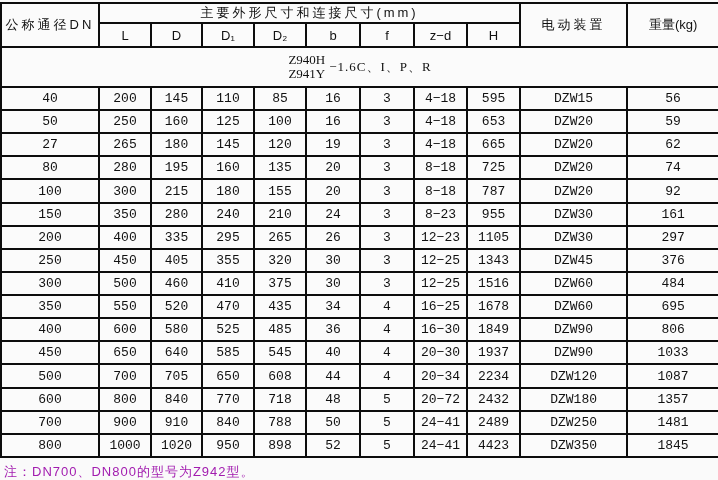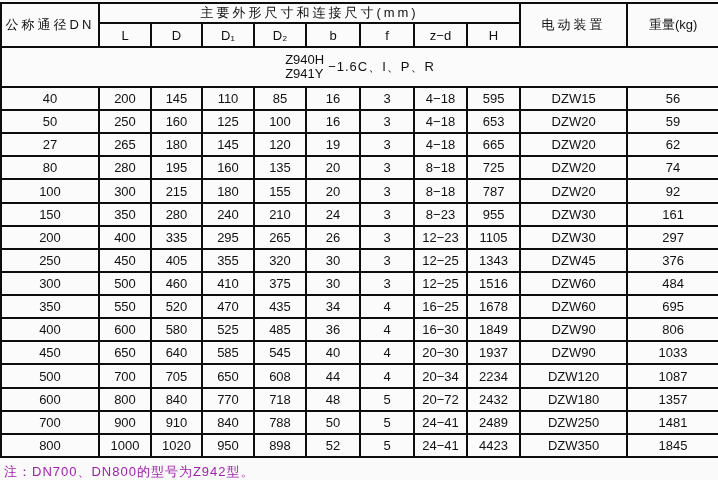--- a/index.html
+++ b/index.html
@@ -36,22 +36,22 @@
     overflow: hidden;
   }
   thead th {
     font-size: 12.5px;
   }
   thead th.cn {
     letter-spacing: 3px;
   }
   thead tr.top-header-row { height: 20px; }
   thead tr.dim-header-row  { height: 24px; }
-  tr.model-row { height: 38px; }
-  tbody tr.data-row { height: 22px; }
+  tr.model-row { height: 38px; font-family: Liberation Serif, serif; }
+  tbody tr.data-row { height: 22px; font-family: Liberation Mono, monospace; }
   .model-wrap {
     display: flex;
     align-items: center;
     justify-content: center;
     gap: 4px;
     font-size: 13px;
   }
   .model-stack {
     display: flex;
     flex-direction: column;

